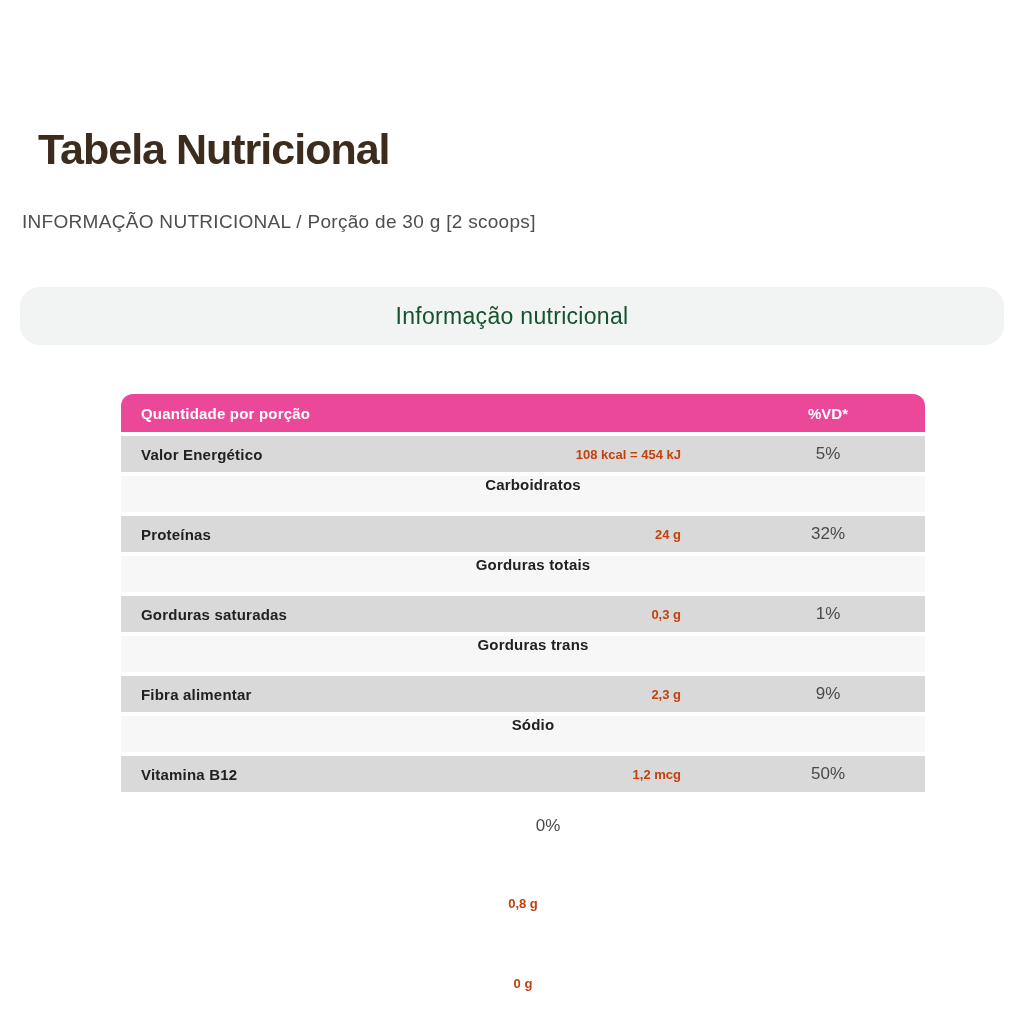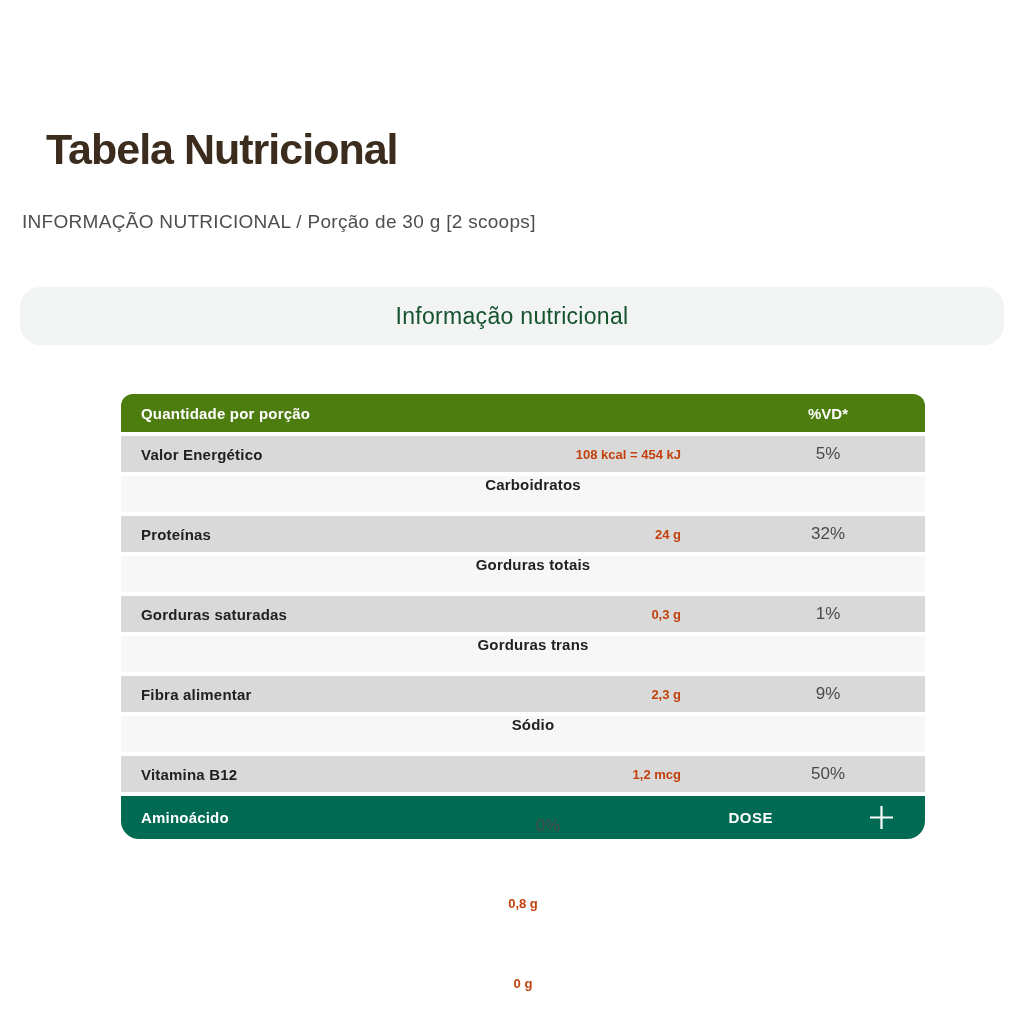--- a/index.html
+++ b/index.html
@@ -7,21 +7,21 @@
     width: 1024px; height: 1024px;
     background: #ffffff;
     font-family: "Liberation Sans", sans-serif;
     overflow: hidden;
     position: relative;
   }
 
   
   .title-block {
     position: absolute;
-    left: 25px; top: 116px;
+    left: 17px; top: 116px;
     display: flex;
     align-items: flex-start;
     height: 66px;
   }
   .accent-bar {
     width: 7px;
     background: #0e6f55;
   }
   .page-title {
     margin-left: 14px;
@@ -64,21 +64,21 @@
   }
 
   
   .ntable {
     position: absolute;
     left: 121px; top: 394px;
     width: 804px;
   }
   .thead {
     height: 38px;
-    background: #4d7c0f;
+    background: #ec4899;
     border-radius: 12px 12px 0 0;
     display: flex;
     align-items: center;
     color: #ffffff;
   }
   .thead .h-label {
     padding-left: 20px;
     font-size: 15px;
     font-weight: 700;
     letter-spacing: 0.2px;
@@ -208,23 +208,14 @@
     <span class="c1">Sódio</span>
     <span class="c2">21 mg</span>
     <span class="c3">1%</span>
   </div>
   <div class="trow gray">
     <span class="c1">Vitamina B12</span>
     <span class="c2">1,2 mcg</span>
     <span class="c3">50%</span>
   </div>
 
-  <div class="tfoot">
-    <span class="f-label">Aminoácido</span>
-    <span class="f-dose">DOSE</span>
-    <span class="f-plus">
-      <svg width="27" height="27" viewBox="0 0 27 27">
-        <path d="M13.5 2 V25 M2 13.5 H25" stroke="#ffffff" stroke-width="2.2" fill="none"></path>
-      </svg>
-    </span>
-  </div>
 
 </div>
 
 </body></html>

